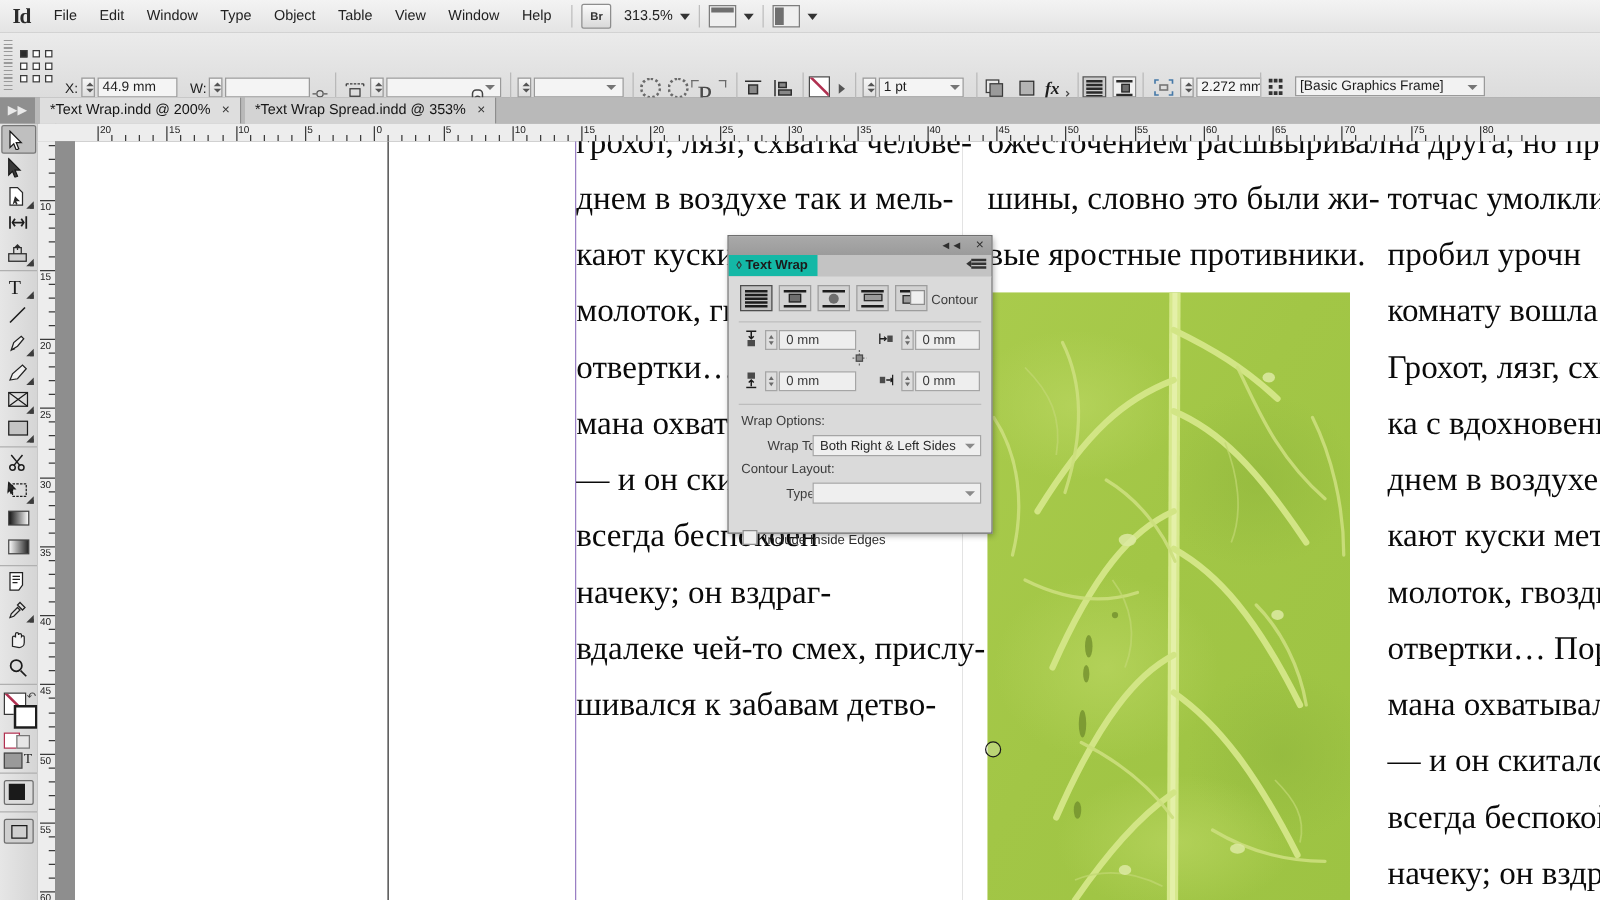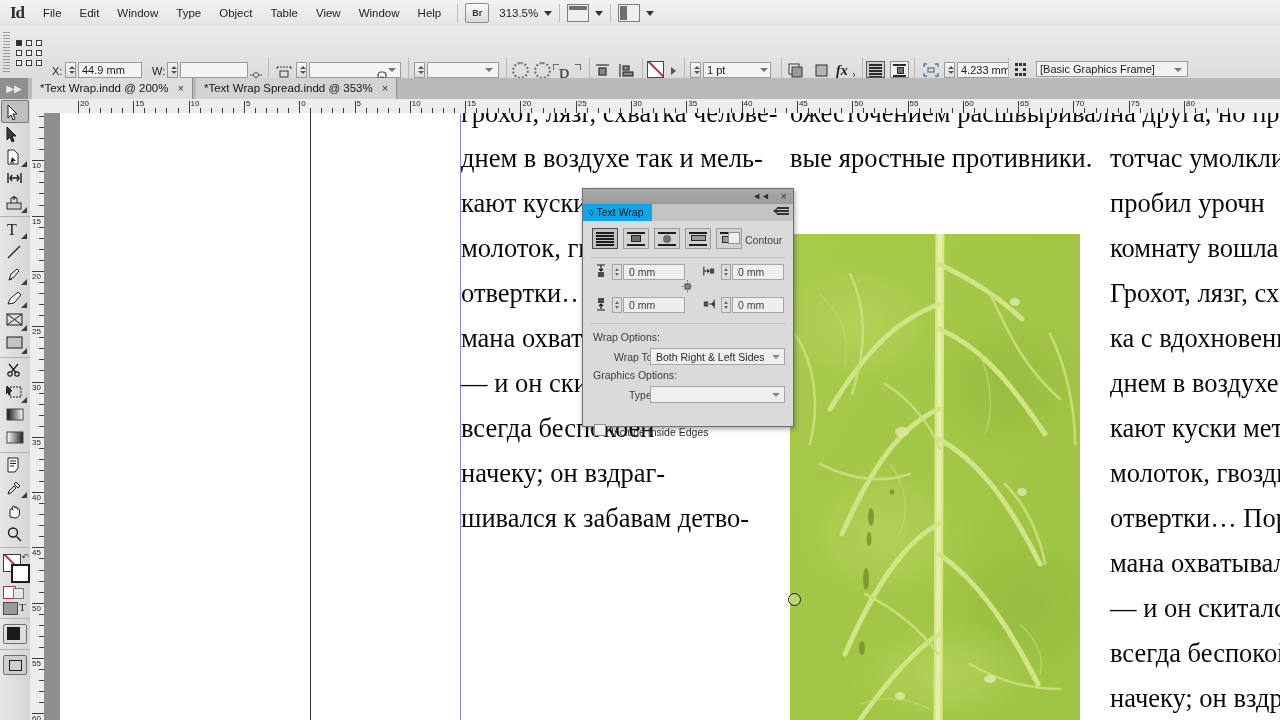--- a/index.html
+++ b/index.html
@@ -158,21 +158,21 @@
   }
   .tw-titlebar{
     position:absolute;left:0;top:0;width:210px;height:15px;
     background:linear-gradient(#a9a9a9,#9b9b9b);
   }
   .tw-dblarrow{position:absolute;right:23px;top:2px;font-size:9px;color:#2e2e2e;line-height:10px;}
   .tw-close{position:absolute;right:6px;top:1px;font-size:11px;color:#2e2e2e;line-height:12px;}
   .tw-tabrow{position:absolute;left:0;top:15px;width:210px;height:17px;background:#c3c3c3;border-bottom:1px solid #a3a3a3;}
   .tw-tab{
     position:absolute;left:0;top:0;height:17px;line-height:17px;padding:0 8px 0 6px;
-    background:#0ea5e9;font-weight:normal;font-size:10.5px;color:#1c1c1c;
+    background:#14b8a6;font-weight:bold;font-size:10.5px;color:#1c1c1c;
   }
   .tw-diamond{display:inline-block;font-size:9px;margin-right:3px;color:#333;}
   .tw-menu{position:absolute;right:4px;top:3px;width:14px;height:10px;}
   .tw-menu i{position:absolute;right:0;height:1.5px;background:#333;}
   .tw-body{position:absolute;left:0;top:32px;width:210px;height:204px;background:#dadada;}
 
   .wrapbtn{
     position:absolute;top:0;width:26px;height:21px;border:1px solid #9d9d9d;
     background:#d2d2d2;box-sizing:border-box;overflow:hidden;
   }
@@ -445,21 +445,21 @@
 
     <div class="cbtn" style="left:920px;top:34px;width:20px;height:18px;">
       <svg width="20" height="18" viewBox="0 0 20 18">
           <g fill="none" stroke="#4679a8" stroke-width="1.3">
         <path d="M3 6V3h3M14 3h3v3M17 12v3h-3M6 15H3v-3"></path>
             <rect x="7" y="7" width="6" height="4" stroke="#777"></rect>
           </g>
         </svg>
     </div>
     <div class="spin" style="left:944px;top:36px;"></div>
-    <div class="fld" style="left:957px;top:36px;width:52px;">4.233 mm</div>
+    <div class="fld" style="left:957px;top:36px;width:52px;">2.272 mm</div>
     <div class="fld" style="left:944px;top:57px;width:44px;background:#f7f7f7;"></div>
     <svg style="position:absolute;left:948px;top:59px;" width="16" height="12" viewBox="0 0 16 12">
       <path d="M2 10V3h10" fill="none" stroke="#2b2b2b" stroke-width="1.4"></path>
       </svg>
     <div class="ddarrow" style="left:975px;top:63px;"></div>
 
     <div class="vsep" style="left:1008px;top:32px;height:40px;"></div>
 
     <div class="cbtn" style="left:1012px;top:34px;width:20px;height:18px;">
       <svg width="20" height="18" viewBox="0 0 20 18">
@@ -904,25 +904,27 @@
     <div class="col" id="colLeft" style="left:417px;top:-22px;">
         <div>грохот, лязг, схватка челове-</div>
         <div>днем в воздухе так и мель-</div>
         <div>кают куски металла,</div>
         <div>молоток, гвозди и</div>
         <div>отвертки… Порой</div>
         <div>мана охватывала</div>
         <div>— и он скитался,</div>
         <div>всегда беспокоен</div>
         <div>начеку; он вздраг-</div>
+        <div>вдалеке чей-то смех, прислу-</div>
         <div>шивался к забавам детво-</div>
       </div>
 
     <div class="col" id="colMid" style="left:746px;top:-22px;">
         <div>ожесточением расшвыривал</div>
+        <div>шины, словно это были жи-</div>
         <div>вые яростные противники.</div>
       </div>
 
     <div class="col" id="colRight" style="left:1066px;top:-22px;">
         <div>на друга, но пр</div>
         <div>тотчас умолкли</div>
         <div>пробил урочн</div>
         <div>комнату вошла</div>
         <div>Грохот, лязг, схва</div>
         <div>ка с вдохновени</div>
@@ -1112,21 +1114,21 @@
 
       <div class="twdivider" style="top:102px;"></div>
 
       <div class="sectlbl" style="left:10px;top:110px;">Wrap Options:</div>
       <div class="sectlbl" style="left:31px;top:130px;">Wrap To:</div>
       <div class="combo" style="left:67px;top:127px;width:135px;">
         <span>Both Right &amp; Left Sides</span>
         <span class="cb-arrow"></span>
       </div>
 
-      <div class="sectlbl" style="left:10px;top:148px;">Graphics Options:</div>
+      <div class="sectlbl" style="left:10px;top:148px;">Contour Layout:</div>
       <div class="sectlbl" style="left:46px;top:168px;">Type:</div>
       <div class="combo" style="left:67px;top:165px;width:135px;">
         <span></span>
         <span class="cb-arrow"></span>
       </div>
 
       <div class="chk" style="left:11px;top:203px;"></div>
       <div class="sectlbl" style="left:28px;top:205px;color:#2a2a2a;">Include Inside Edges</div>
     </div>
   </div>

